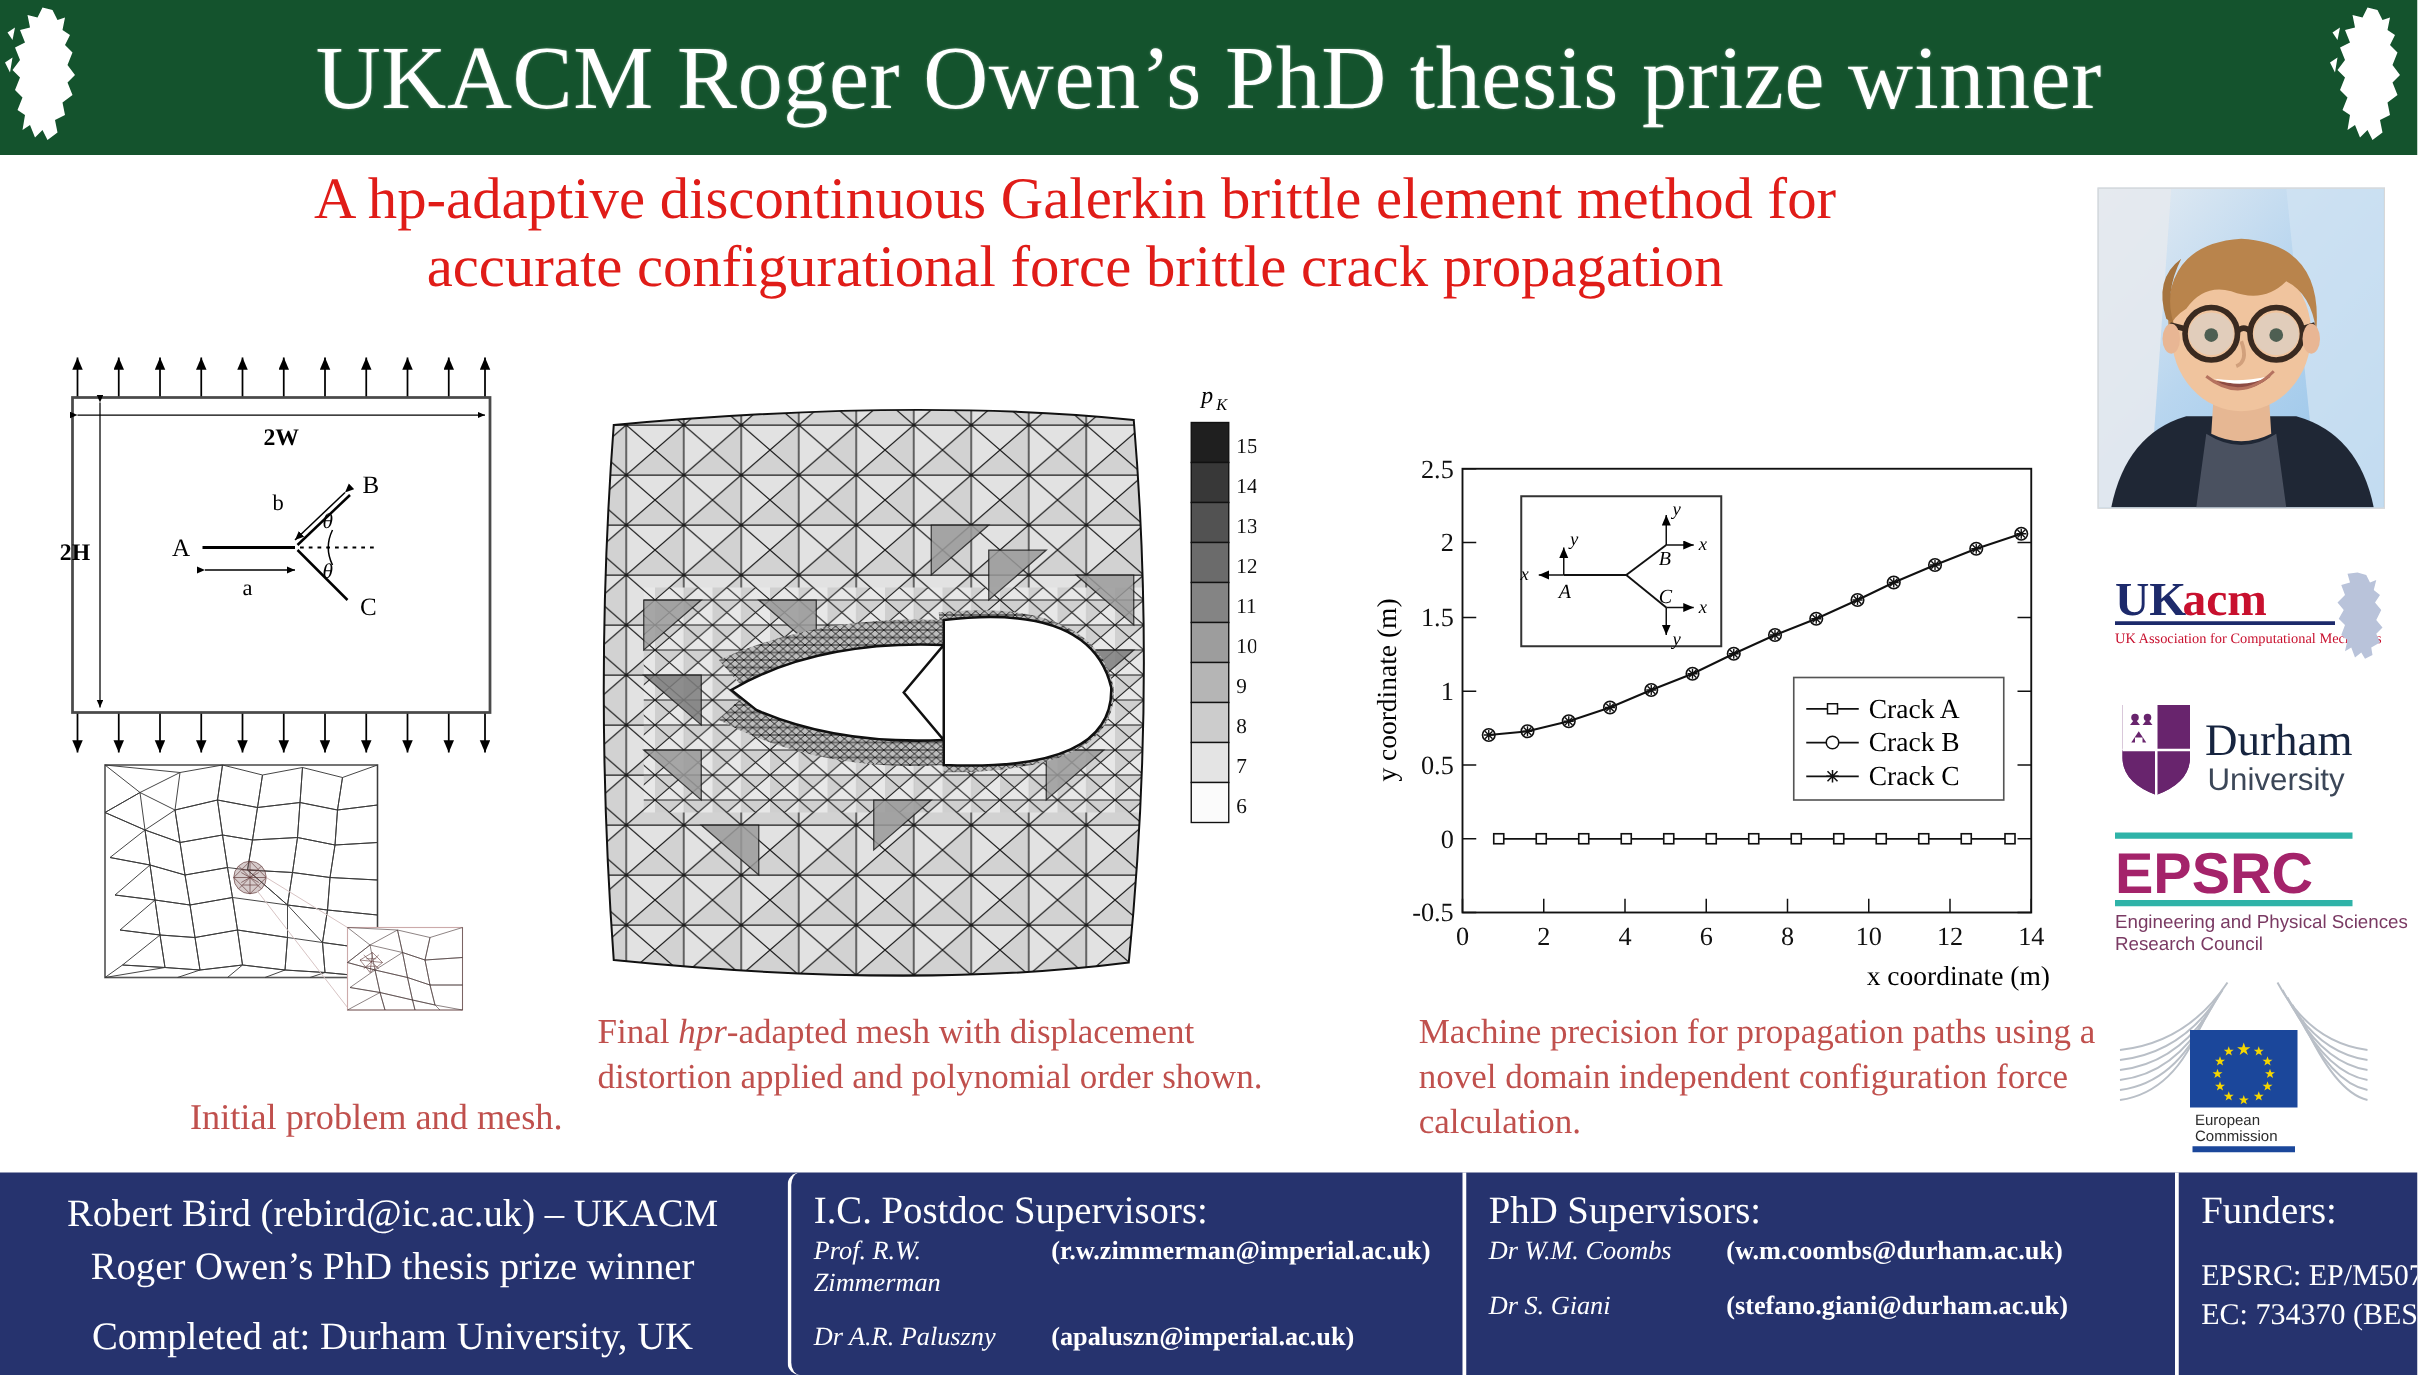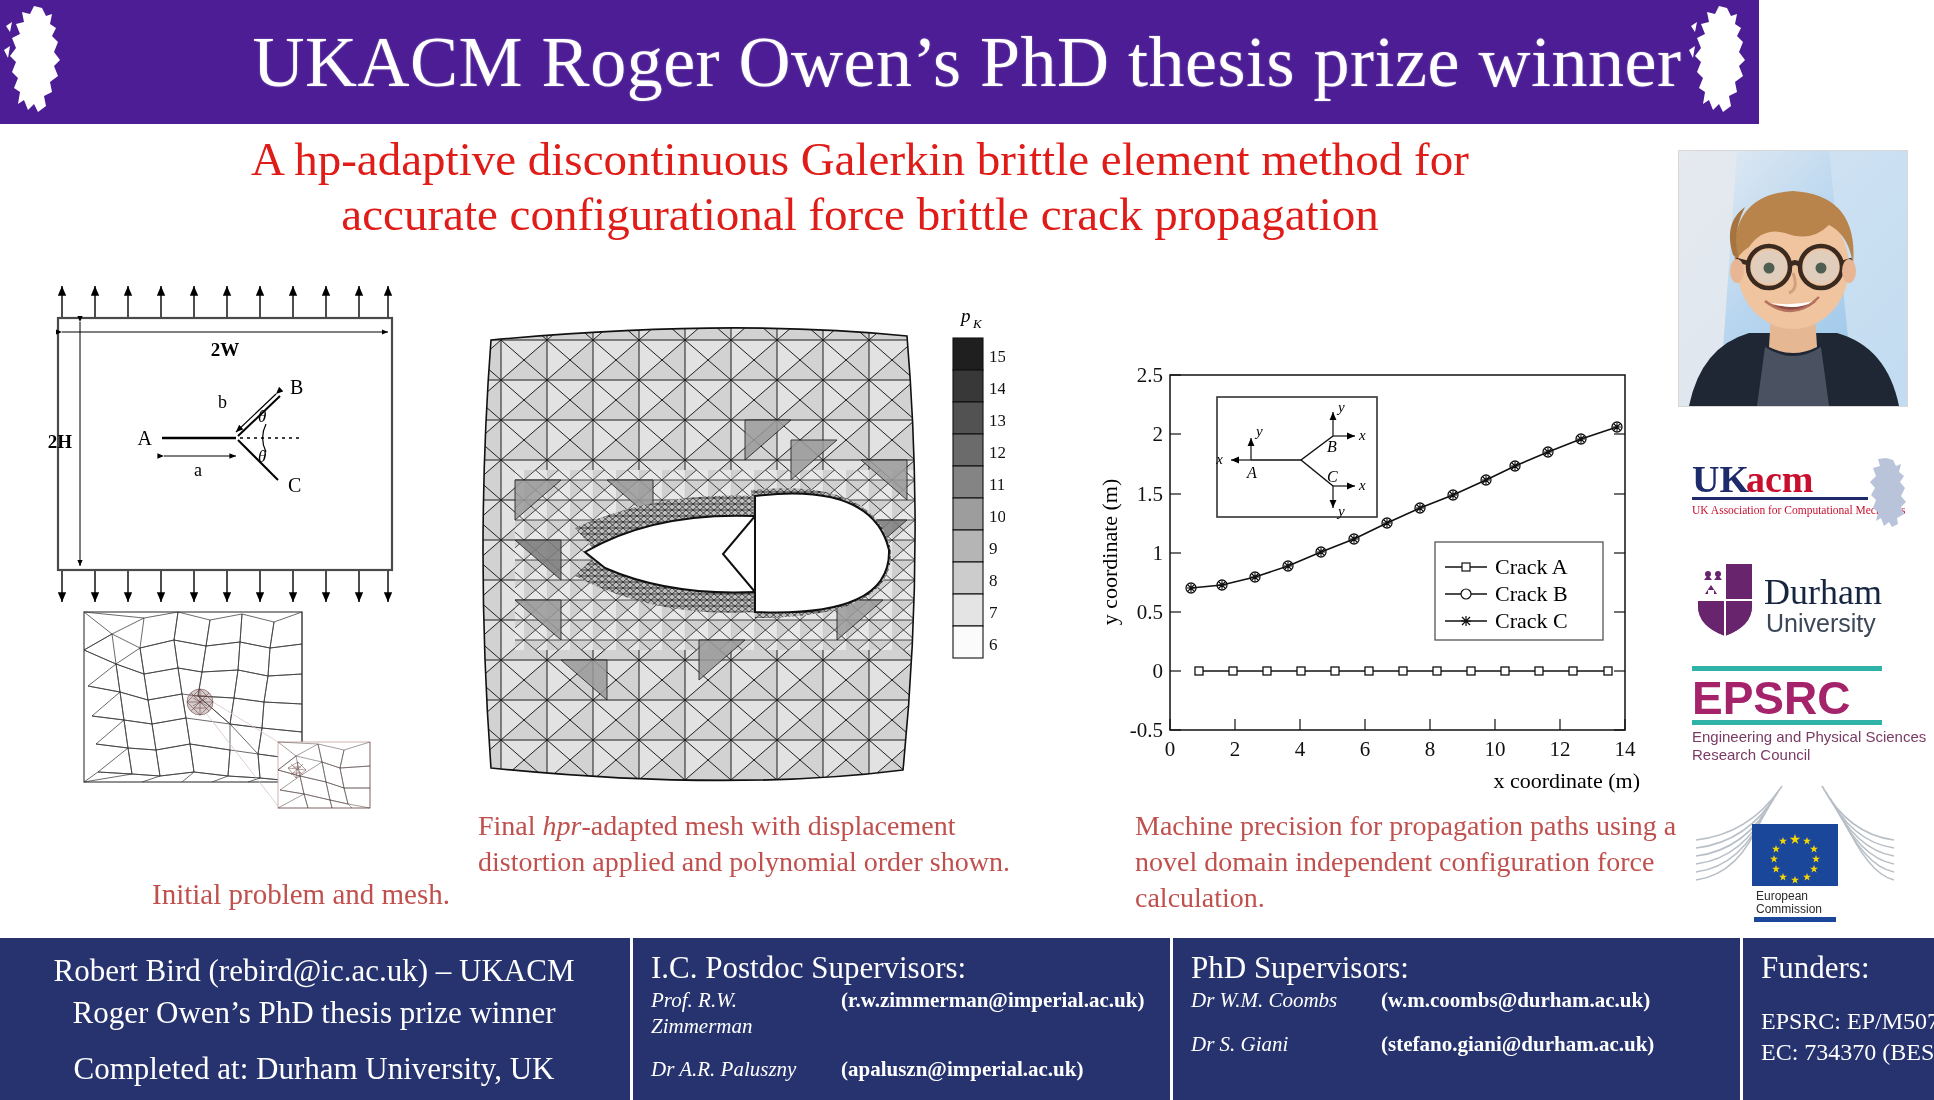--- a/index.html
+++ b/index.html
@@ -1,22 +1,22 @@
 <!DOCTYPE html>
 <html><head>
 <meta charset="utf-8">
 <style>
   html,body{margin:0;padding:0;background:#fff;}
   body{width:1934px;height:1100px;overflow:hidden;
        font-family:"Liberation Serif",serif;}
   #poster{position:relative;width:1934px;height:1100px;background:#fff;}
 
   
-  .banner{position:absolute;left:0;top:0;width:1759px;height:124px;
-          background:#4c1d95;overflow:hidden;}
+  .banner{position:absolute;left:0;top:0;width:1934px;height:124px;
+          background:#14532d;overflow:hidden;}
   .banner-title{position:absolute;left:0;top:0;width:1934px;height:124px;
           display:flex;align-items:center;justify-content:center;
           color:#fff;font-size:72px;letter-spacing:.5px;
           text-shadow:0 0 2px rgba(255,255,255,.4);white-space:nowrap;}
   .ukmap{position:absolute;top:4px;width:66px;height:116px;}
   .ukmap.left{left:4px;}
   .ukmap.right{right:4px;}
 
   
   .subtitle{position:absolute;left:60px;top:132px;width:1600px;
@@ -45,21 +45,21 @@
   .logo-durham{position:absolute;left:1690px;top:560px;width:236px;height:86px;}
   .logo-epsrc{position:absolute;left:1690px;top:662px;width:236px;height:104px;}
   .logo-ec{position:absolute;left:1690px;top:782px;width:210px;height:140px;}
 
   
   .footer{position:absolute;left:0;top:938px;width:1934px;height:162px;
           background:#26336e;color:#fff;display:flex;}
   .fcol{position:relative;padding:12px 20px 0 18px;box-sizing:border-box;}
   .fcol + .fcol{border-left:3px solid #ffffff;}
   .fcol1{width:630px;text-align:center;font-size:31px;line-height:1.35;}
-  .fcol2{width:540px;}
+  .fcol2{width:540px;border-radius:10px;}
   .fcol3{width:570px;}
   .fcol4{width:194px;}
   .fhead{font-size:31px;margin-bottom:2px;}
   .frow{display:flex;font-size:21px;line-height:1.22;margin-top:2px;}
   .fname{width:190px;flex:none;font-style:italic;}
   .fmail{flex:1;font-weight:bold;}
   .fsmall{font-size:24px;line-height:1.3;white-space:nowrap;}
   .fspacer{height:16px;}
   svg{display:block;}
 </style>

